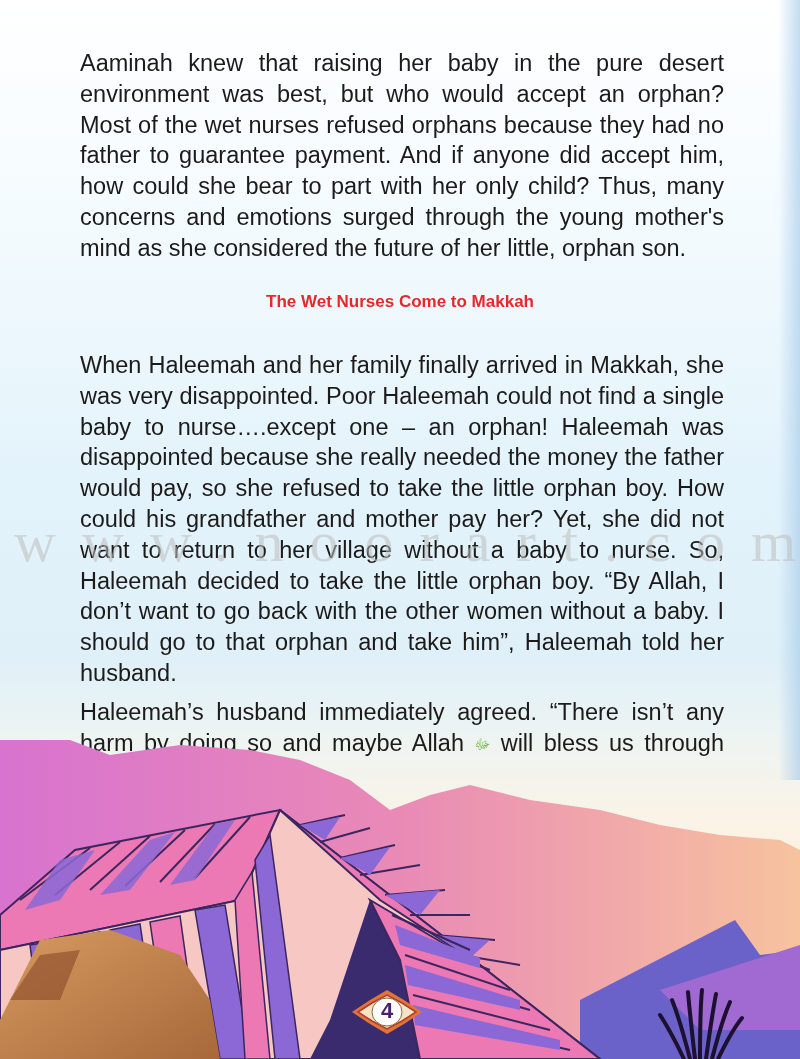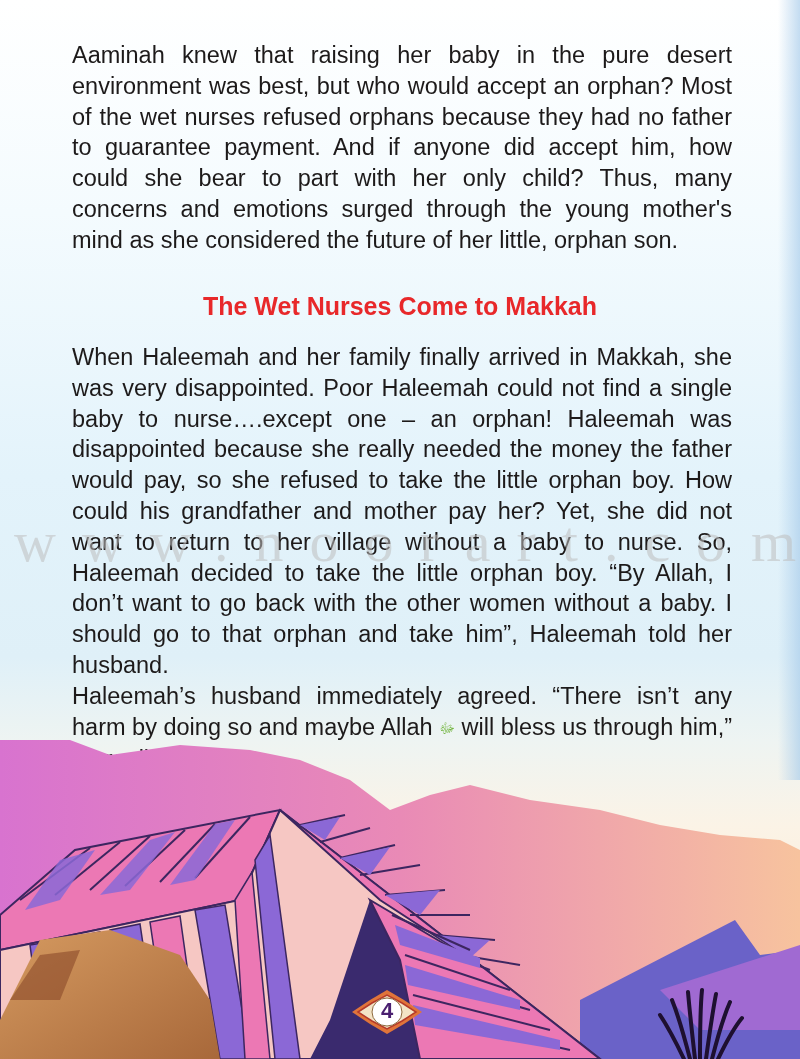--- a/index.html
+++ b/index.html
@@ -5,24 +5,24 @@
   html, body { margin:0; padding:0; }
   body { width:800px; height:1059px; overflow:hidden; position:relative;
     font-family:"Liberation Sans", sans-serif; }
   .page { position:absolute; left:0; top:0; width:800px; height:1059px;
     background: linear-gradient(180deg, #ffffff 0%, #f4fbfe 20%, #e3f3fb 45%, #dff0f8 62%, #eef4f2 70%, #fbf3e6 78%, #fde6c8 100%);
     overflow:hidden; }
   .edge-right { position:absolute; right:0; top:0; width:22px; height:780px;
     background: linear-gradient(90deg, rgba(255,255,255,0) 0%, rgba(170,205,235,0.7) 100%); }
   .text-block { position:absolute; left:72px; width:660px; color:#1d1a1a;
     font-size:23.5px; line-height:30.8px; text-align:justify; }
-  .text-block p { margin:0; }
+  .text-block p { margin:8px; }
   .p1 { top:40px; }
   .heading { position:absolute; top:292px; left:0; width:800px; text-align:center;
-    color:#e8282a; font-weight:bold; font-size:25px; }
+    color:#e8282a; font-weight:bold; font-size:17px; }
   .p2 { top:342px; }
   .watermark { position:absolute; top:508px; left:14px; width:800px; text-align:center;
     font-family:"Liberation Serif", serif; font-size:58px; letter-spacing:26px;
     color:rgba(190,190,190,0.55); white-space:nowrap; pointer-events:none; }
   .allah-mark { display:inline-block; color:#6fb33a; font-size:14px; vertical-align:middle; }
   svg.scene { position:absolute; left:0; top:700px; width:800px; height:359px; }
   .page-number { position:absolute; left:352px; top:990px; width:70px; height:44px; }
   .page-number .badge { position:absolute; left:0; top:0; width:70px; height:44px; }
   .page-number span { position:absolute; left:0; top:8px; width:70px; text-align:center;
     font-weight:bold; font-size:22px; color:#4a2070; }

